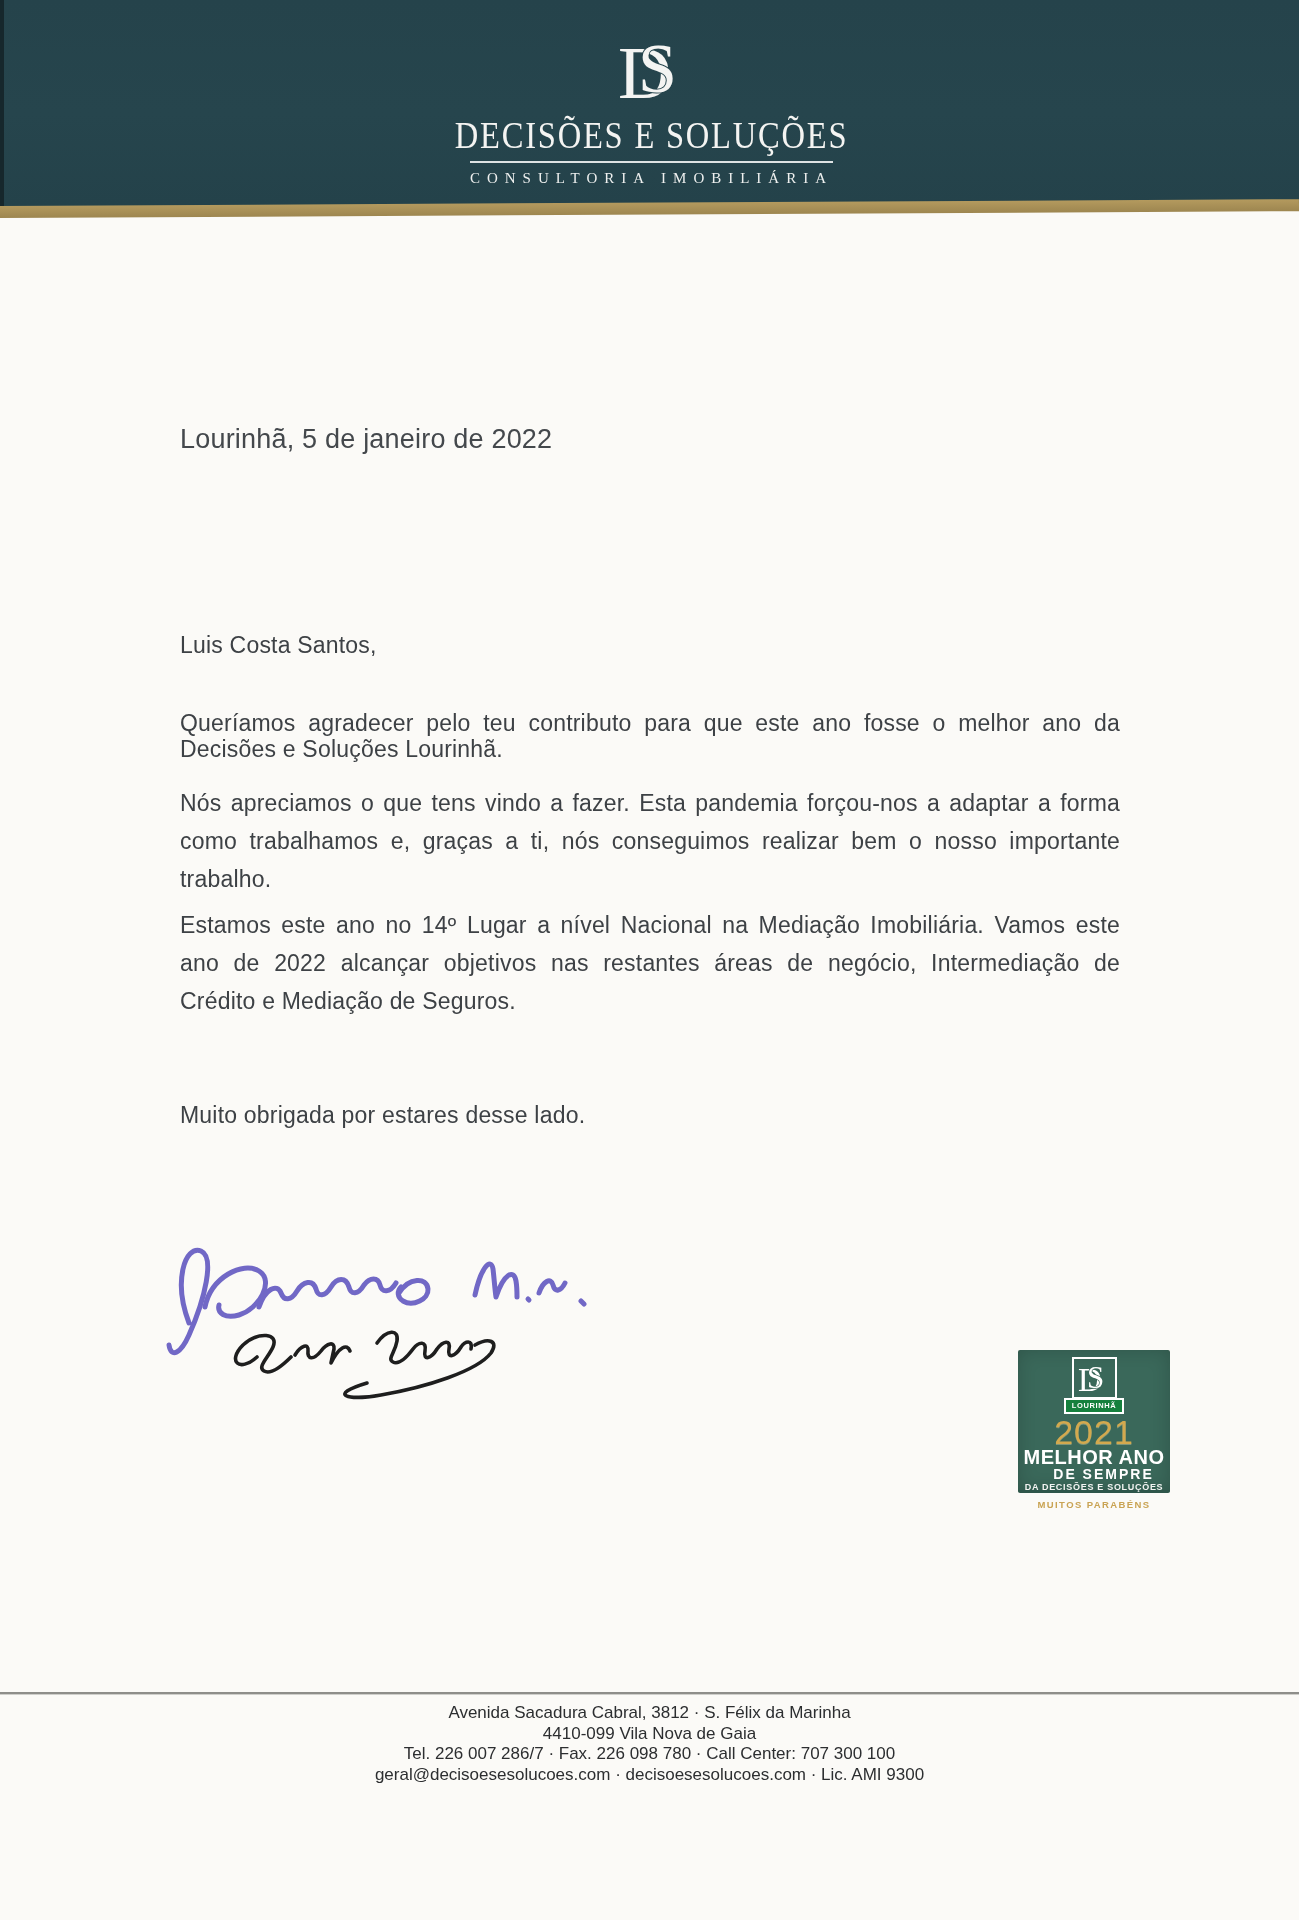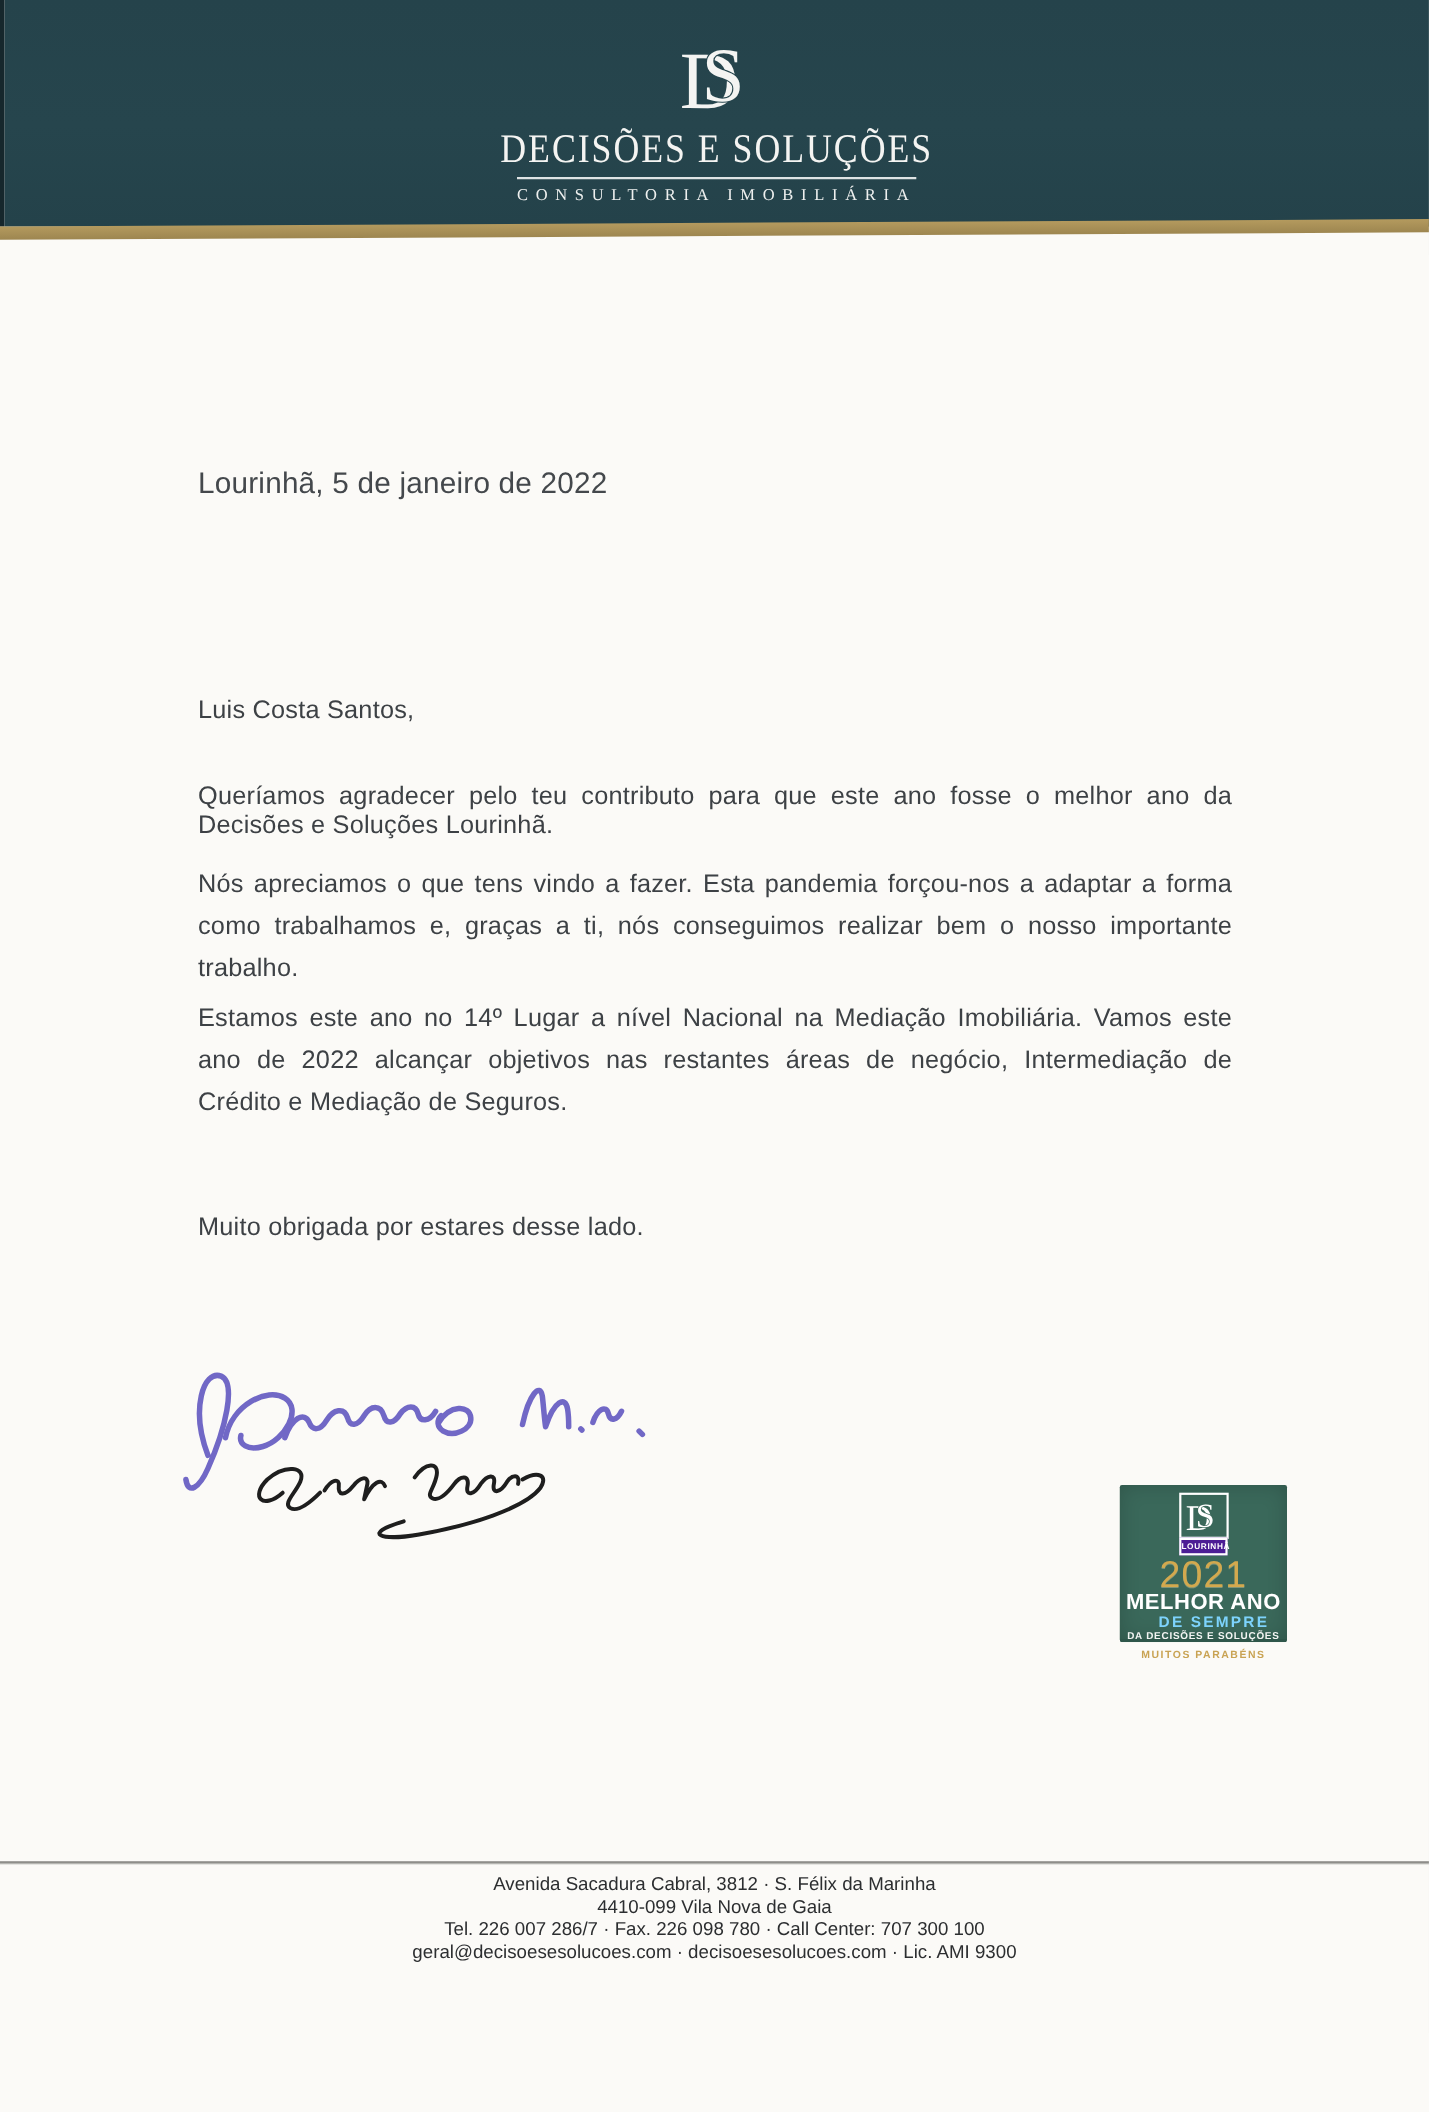--- a/index.html
+++ b/index.html
@@ -53,32 +53,32 @@
     background:#3a685a; border-radius:2px;
     display:flex; flex-direction:column; align-items:center;
     box-shadow:inset 0 0 18px rgba(0,0,0,.18);
     border-bottom:3px solid #2e564a;
   }
   .b-box {
     margin-top:7px; width:45px; height:44px; border:2px solid #fff;
     display:flex; align-items:center; justify-content:center;
   }
   .b-loc {
-    width:44px; margin-top:-1px; border:2px solid #fff; background:#4c1d95;
+    width:60px; margin-top:-1px; border:2px solid #fff; background:#15803d;
     color:#fff; font-size:7.5px; font-weight:bold; text-align:center;
     letter-spacing:.6px; padding:1px 0 2px; white-space:nowrap;
   }
   .b-year {
     margin-top:3px; font-size:34px; font-weight:normal; line-height:30px;
     color:#d3a94e;
     text-shadow:0 1px 0 rgba(255,235,180,.35);
     letter-spacing:1px;
   }
   .b-l1 { font-size:20px; font-weight:bold; color:#fff; letter-spacing:.5px; line-height:20px; }
-  .b-l2 { font-size:14px; font-weight:bold; color:#7dd3fc; letter-spacing:2px; line-height:15px;margin-left:19px; }
+  .b-l2 { font-size:14px; font-weight:bold; color:#ffffff; letter-spacing:2px; line-height:15px;margin-left:19px; }
   .b-l3 { font-size:9px;  font-weight:bold; color:#f2f4f2; letter-spacing:.7px; line-height:11px; }
   .b-l4 { margin-top:6px; font-size:9.5px; font-weight:bold; color:#c9a353; letter-spacing:1.4px; }
   
   .footer-rule {
     position:absolute; top:1692px; left:0; width:100%; height:2px;
     background:#8e8e8a; box-shadow:0 1px 0 #cfcfcb;
   }
   .footer {
     position:absolute; top:1703px; left:0; width:100%;
     text-align:center; color:#2c2e30; font-size:17px; line-height:20.5px;

